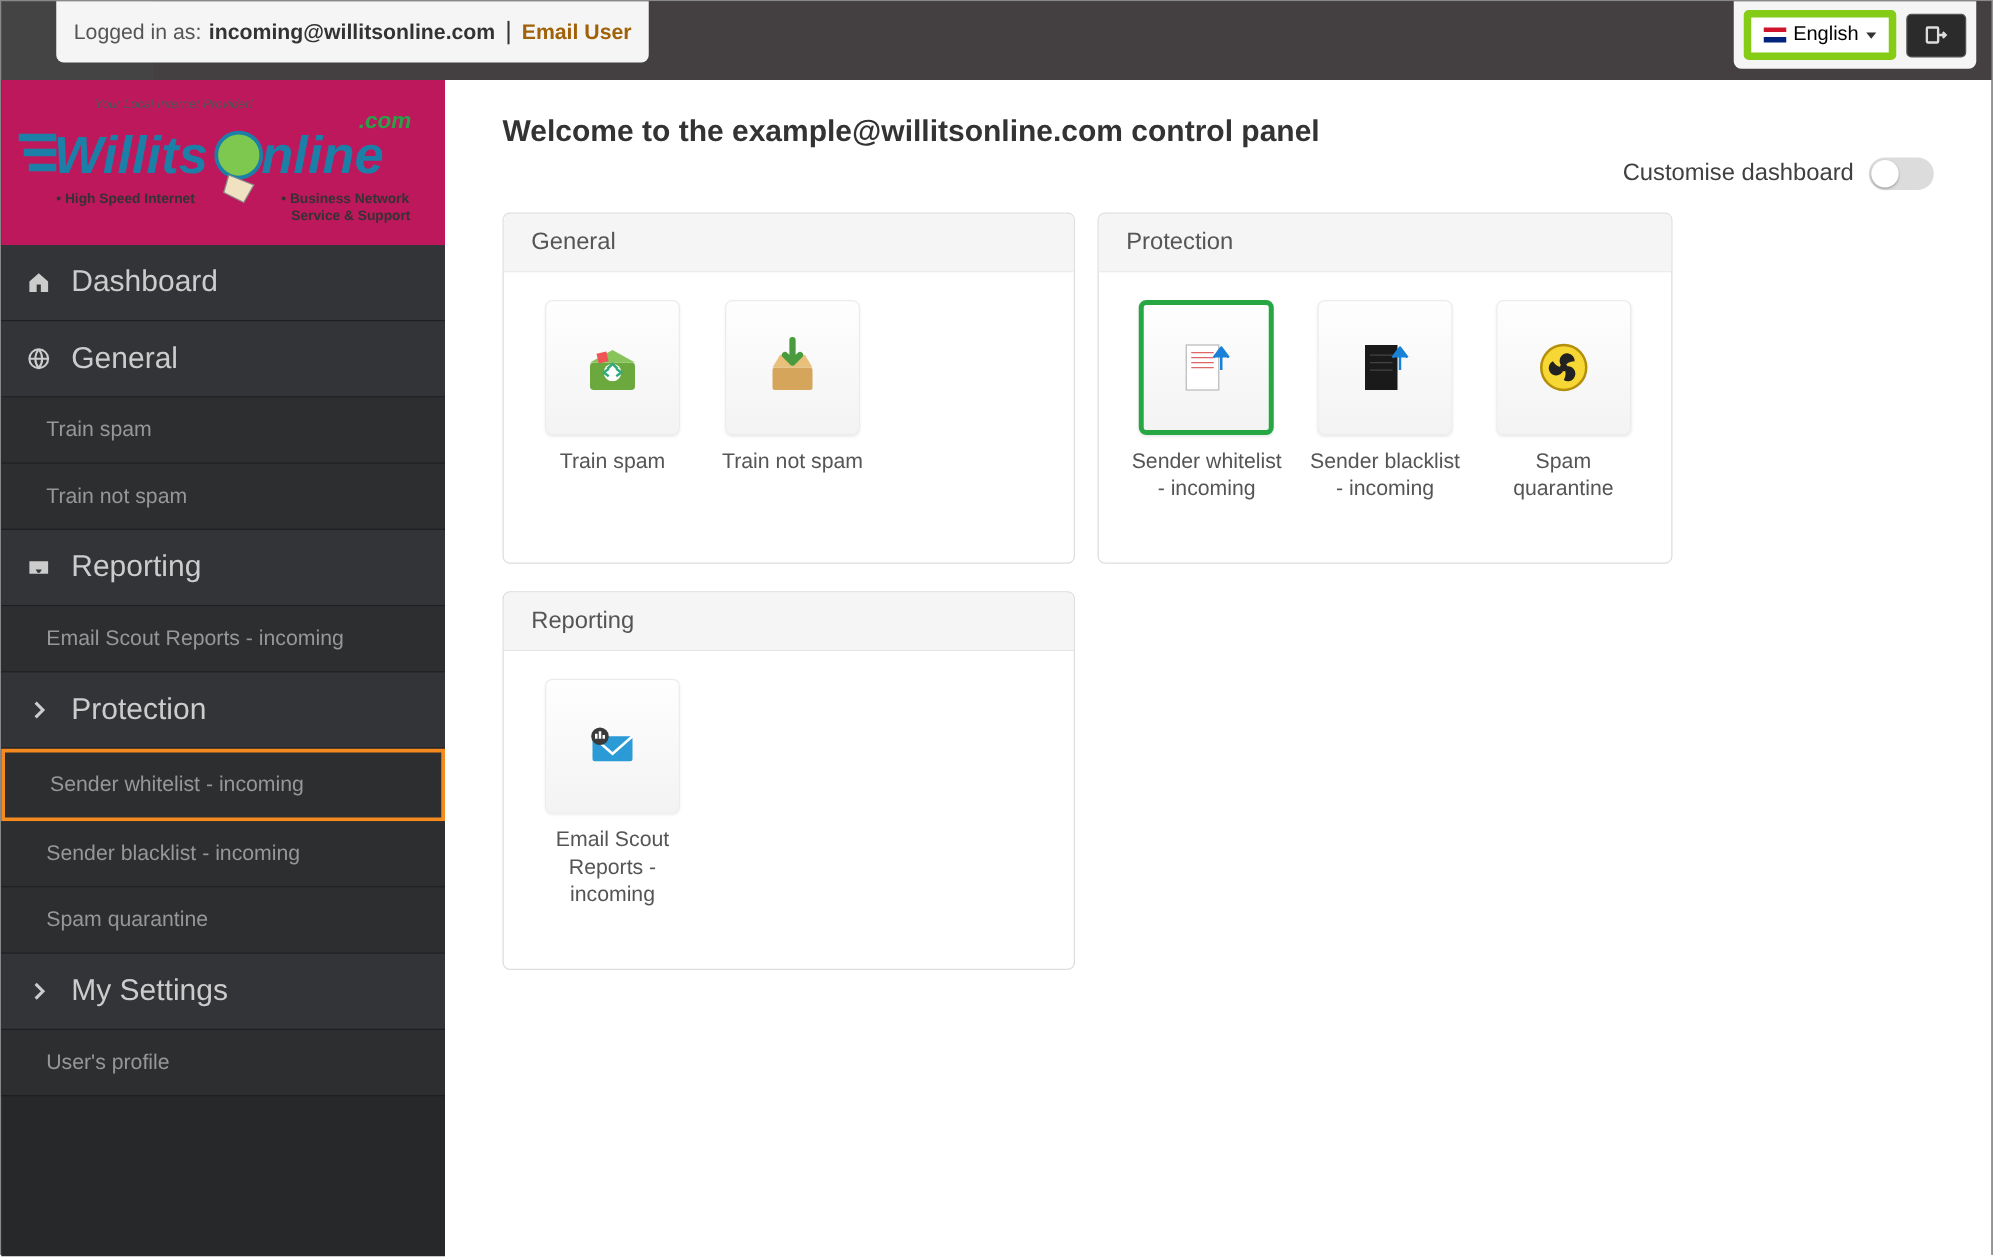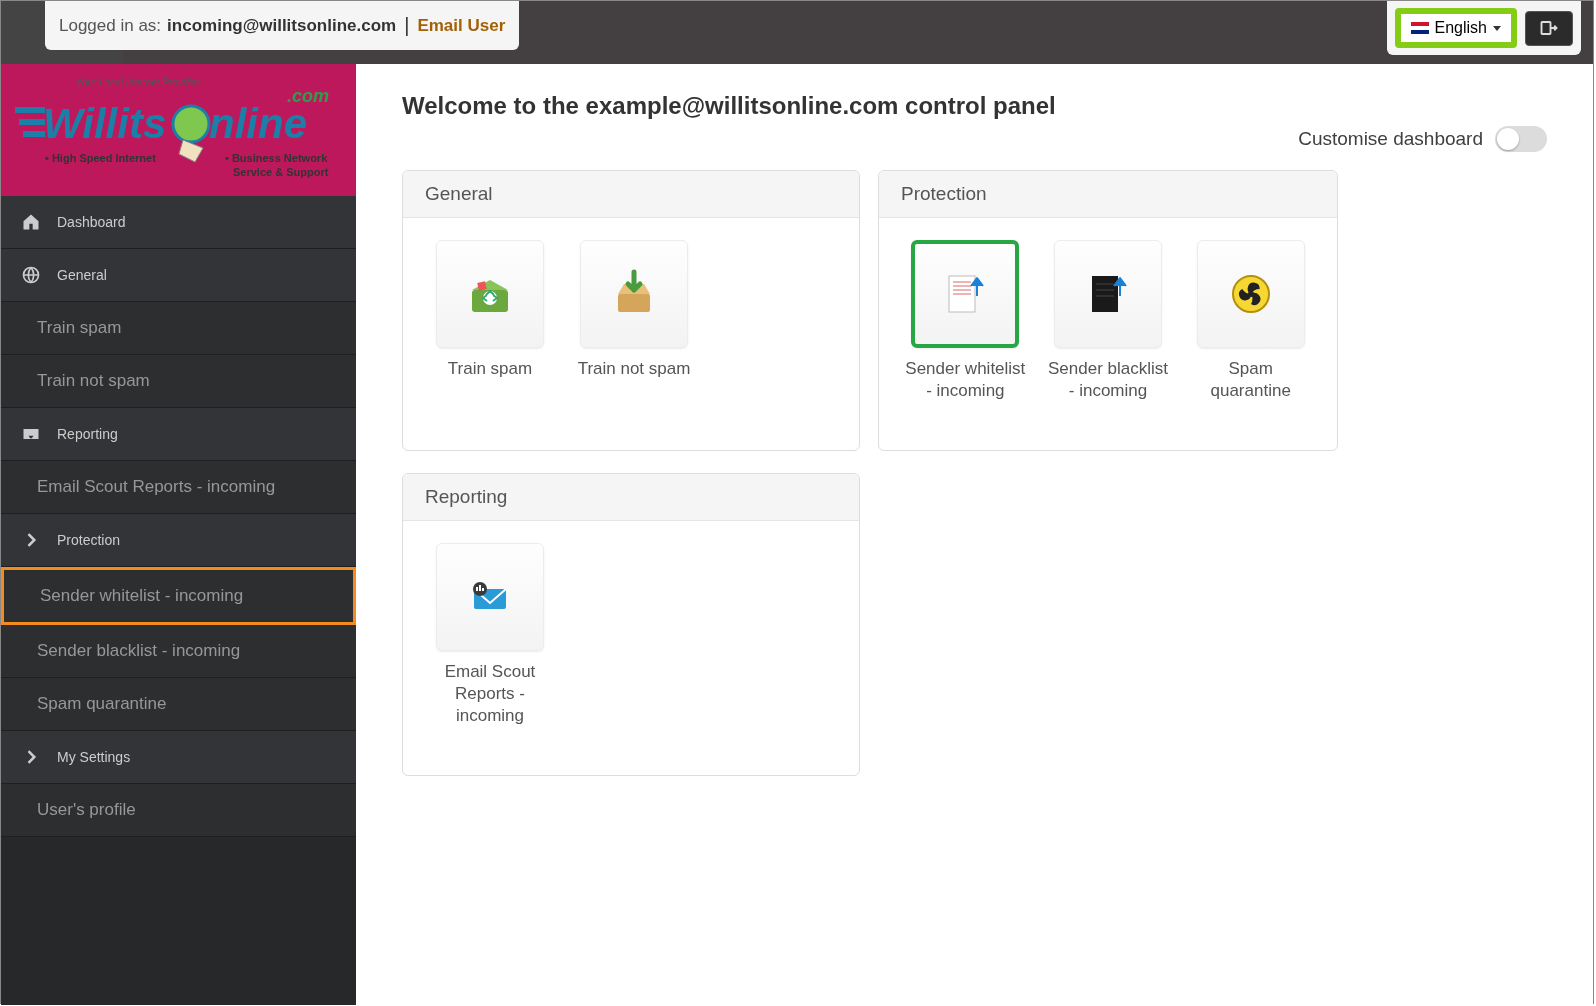--- a/index.html
+++ b/index.html
@@ -92,21 +92,21 @@
   justify-content: center;
   padding: 2px;
 }
 .logo-svg { width: 340px; height: 120px; }
 
 .nav-item {
   display: flex;
   align-items: center;
   gap: 16px;
   padding: 16px 20px;
-  font-size: 14px;
+  font-size: 24px;
   color: #ccc;
   cursor: pointer;
   border-bottom: 1px solid #1e1f21;
 }
 .nav-header { background: #333437; font-weight: 500; }
 .nav-sub { padding-left: 36px; font-size: 17px; color: #979797; background: #2d2e30; }
 .nav-sub.highlighted { border: 3px solid #f58a1f; }
 
 .main-area {
   flex: 1;

